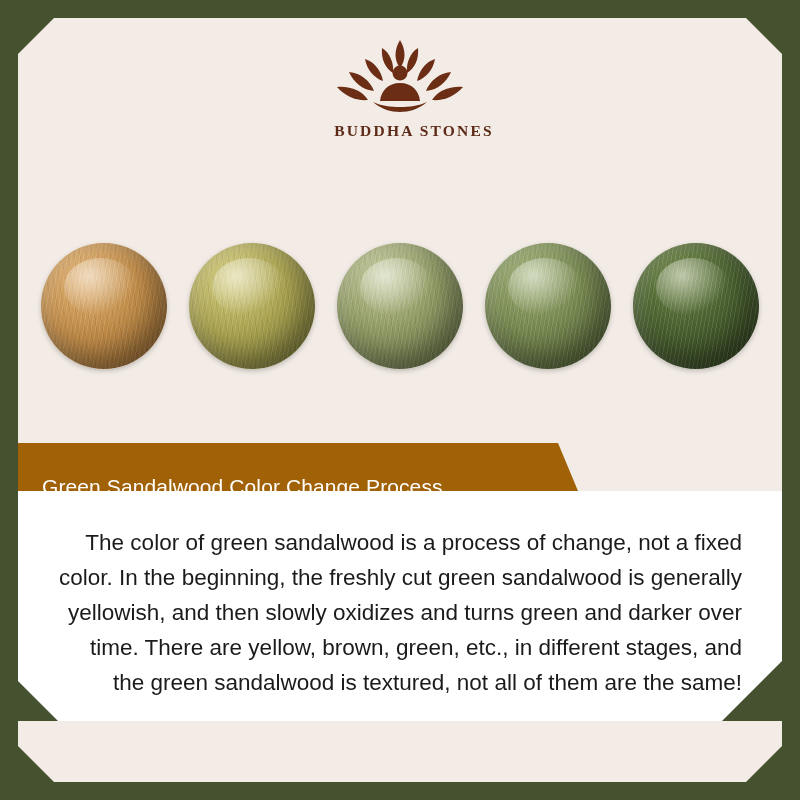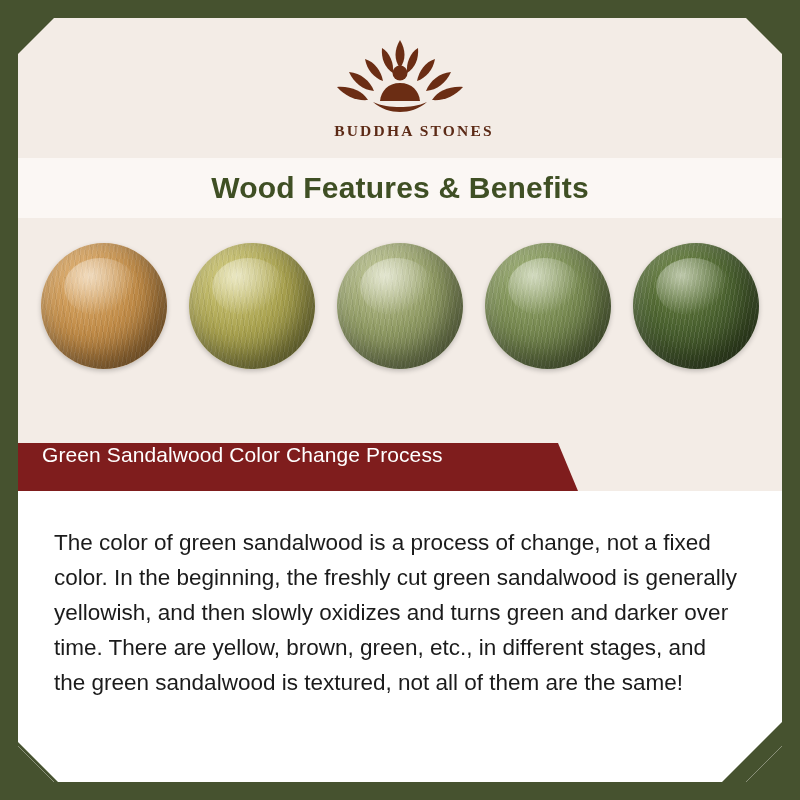--- a/index.html
+++ b/index.html
@@ -114,40 +114,41 @@
     border-radius: 50%;
     box-shadow: inset -10px -12px 26px rgba(0,0,0,0.35), inset 6px 6px 18px rgba(255,255,255,0.18);
   }
 
   
   .subtitle-bar {
     position: absolute;
     left: 0; top: 425px;
     width: 560px;
     height: 56px;
-    background: #7f1d1d;
-    display: flex;
-    align-items: flex-start;
+    background: #a16207;
+    display: flex;
+    align-items: flex-end;
     clip-path: polygon(0 0, 540px 0, 560px 48px, 0 48px);
   }
   .subtitle-bar .subtitle-text {
     color: #ffffff;
     font-size: 21px;
     padding-left: 24px;
     letter-spacing: 0.1px;
   }
 
   
   .body-area {
     position: absolute;
     left: 0; top: 473px;
     width: 764px;
-    height: 291px;
+    height: 230px;
     background: #ffffff;
     padding: 34px 40px 0 36px;
+    text-align: right;
   }
   .body-text {
     font-size: 22.5px;
     line-height: 35px;
     color: #1b1b1b;
   }
 
   
   .notch-br {
     position: absolute;
@@ -187,23 +188,20 @@
           <path d="M138 55 C130 64 119 69 107 68 C113 59 124 54 138 55 Z"></path>
 
           <circle cx="75" cy="41" r="7.5"></circle>
           <path d="M75 51 C63 51 56 59 55 69 L95 69 C94 59 87 51 75 51 Z"></path>
           <path d="M48 70 C56 77 66 80 75 80 C84 80 94 77 102 70 C94 74 84 75 75 75 C66 75 56 74 48 70 Z"></path>
         </g>
       </svg>
       <div class="brand-name">BUDDHA STONES</div>
     </div>
 
-    <div class="title-band">
-      <div class="title-text">Wood Features &amp; Benefits</div>
-    </div>
 
     <div class="beads">
       <div class="bead" style="background: radial-gradient(circle at 34% 28%, #e0b070, #c08b47 45%, #8a5f2c 100%);">
         <div class="grain"></div>
         <div class="shine"></div>
         <div class="edge"></div>
       </div>
       <div class="bead" style="background: radial-gradient(circle at 34% 28%, #d3cc7d, #a8a14e 45%, #6f7033 100%);">
         <div class="grain"></div>
         <div class="shine"></div>

